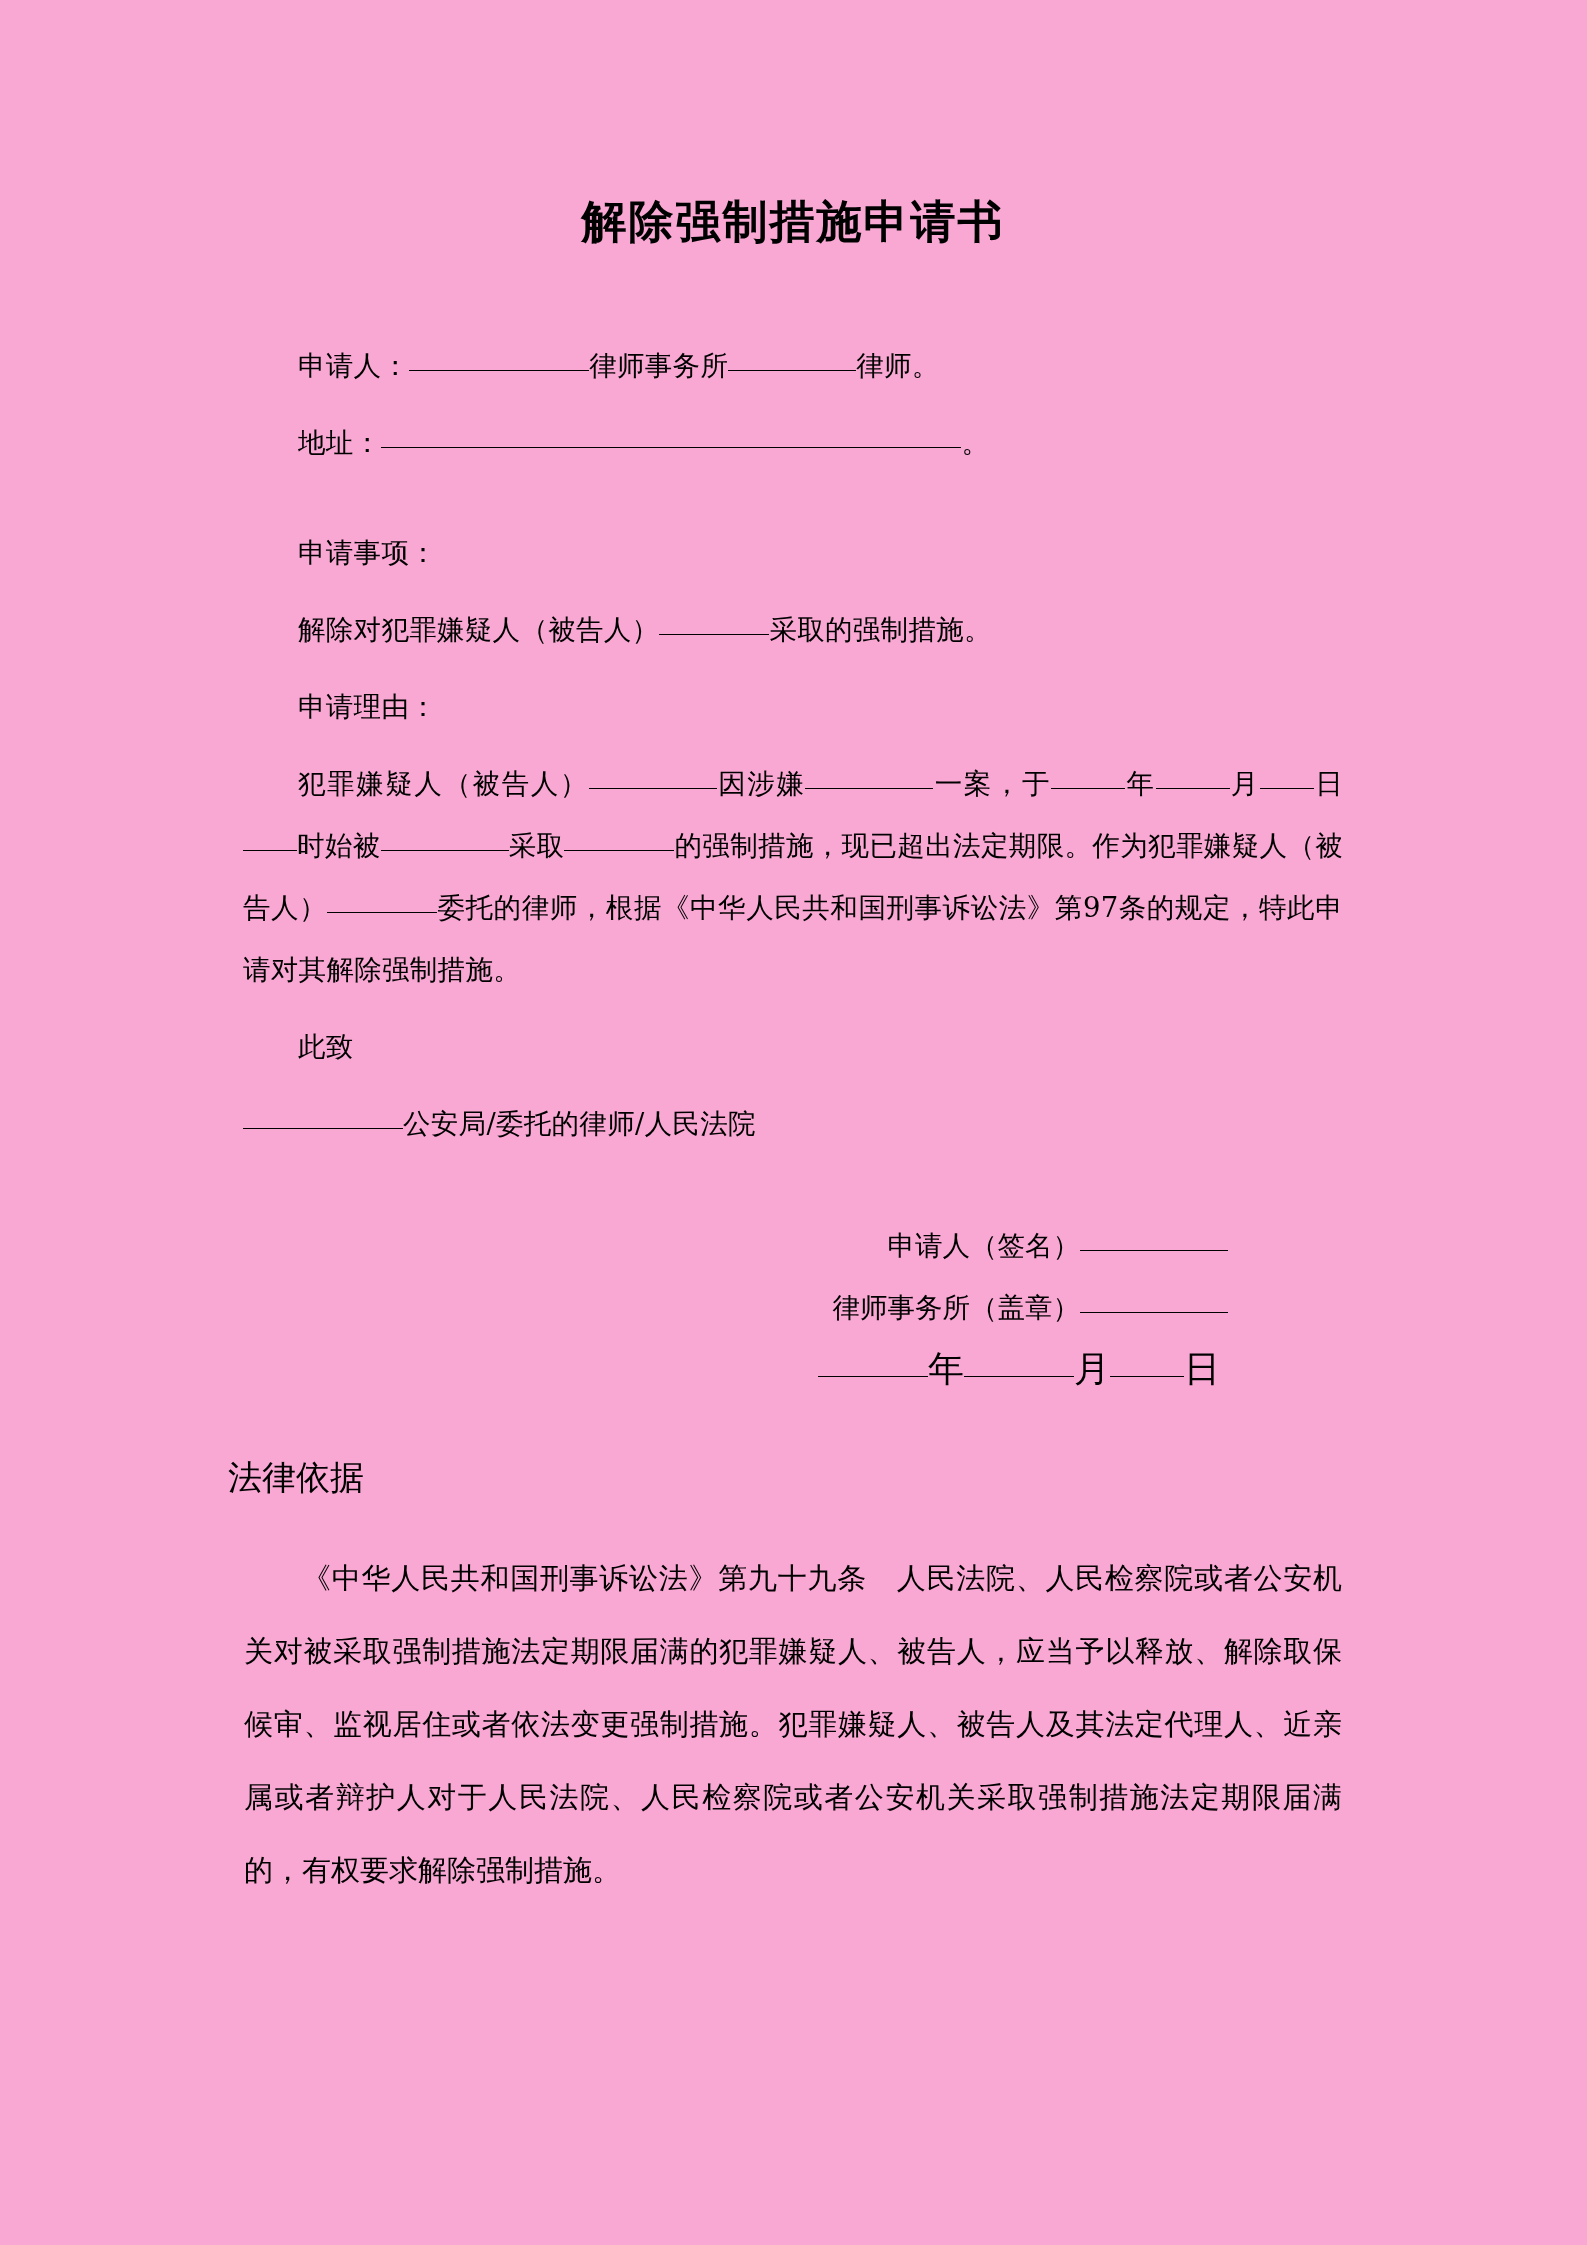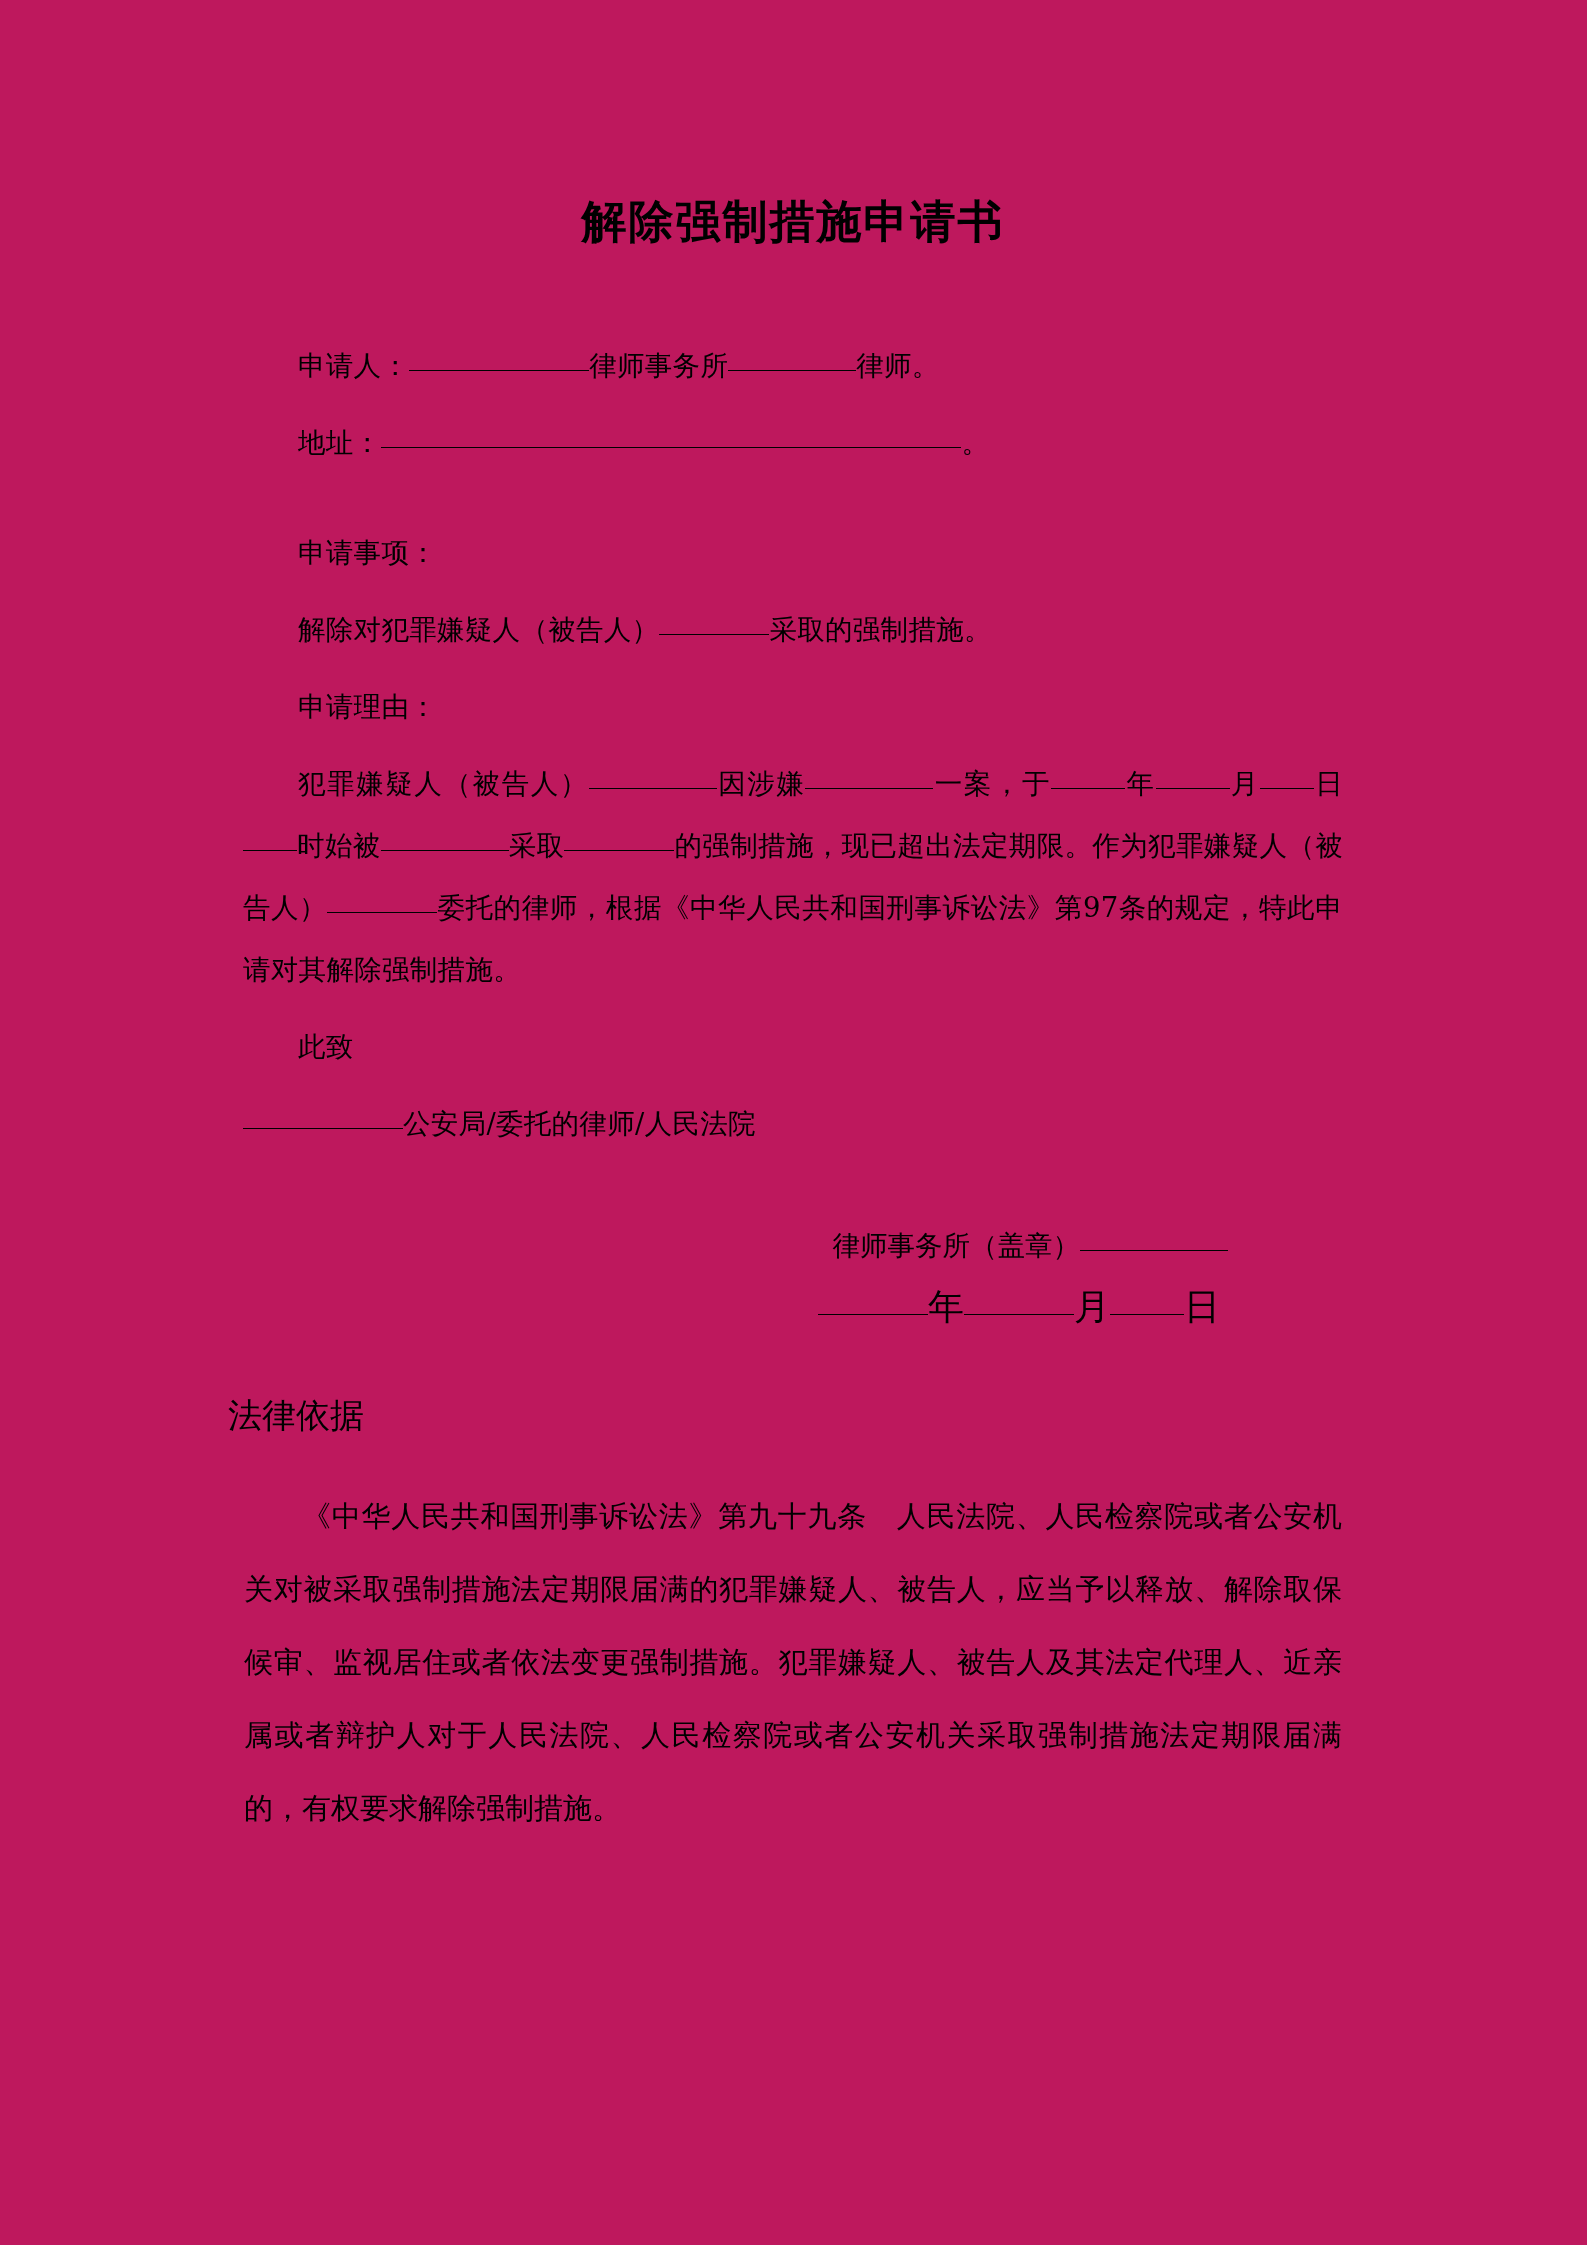--- a/index.html
+++ b/index.html
@@ -8,21 +8,21 @@
     background: #ffffff;
   }
   body {
     font-family: "DejaVu Serif", "Liberation Serif", serif;
     color: #000000;
   }
   .page {
     position: relative;
     width: 1587px;
     height: 2245px;
-    background: #be185d;
+    background: #f9a8d4;
     box-sizing: border-box;
     padding: 0;
     overflow: hidden;
   }
   .content {
     position: absolute;
     left: 228px;
     top: 0;
     width: 1130px;
   }
@@ -128,20 +128,21 @@
 
     <p class="p indent">申请理由：</p>
 
     <p class="p indent"><span>犯罪嫌疑人（被告人）</span><span class="blank b-l"></span><span>因涉嫌</span><span class="blank b-l"></span><span>一案，于</span><span class="blank b-s"></span><span>年</span><span class="blank b-s"></span><span>月</span><span class="blank b-xs"></span><span>日</span><span class="blank b-xs"></span><span>时始被</span><span class="blank b-l"></span><span>采取</span><span class="blank b-m"></span><span>的强制措施，现已超出法定期限。作为犯罪嫌疑人（被告人）</span><span class="blank b-m"></span><span>委托的律师，根据《中华人民共和国刑事诉讼法》第97条的规定，特此申请对其解除强制措施。</span></p>
 
     <p class="p indent">此致</p>
 
     <p class="p"><span class="blank b-xl"></span><span>公安局/委托的律师/人民法院</span></p>
 
     <div class="sig-block">
+      <div class="sig-line"><span>申请人（签名）</span><span class="blank b-sign"></span></div>
 
       <div class="sig-line"><span>律师事务所（盖章）</span><span class="blank b-sign"></span></div>
 
       <div class="date-line"><span class="blank b-m"></span><span>年</span><span class="blank b-m"></span><span>月</span><span class="blank b-s"></span><span>日</span></div>
     </div>
 
     <p class="legal-heading">法律依据</p>
 
     <p class="legal-body">《中华人民共和国刑事诉讼法》第九十九条　人民法院、人民检察院或者公安机关对被采取强制措施法定期限届满的犯罪嫌疑人、被告人，应当予以释放、解除取保候审、监视居住或者依法变更强制措施。犯罪嫌疑人、被告人及其法定代理人、近亲属或者辩护人对于人民法院、人民检察院或者公安机关采取强制措施法定期限届满的，有权要求解除强制措施。</p>
 

